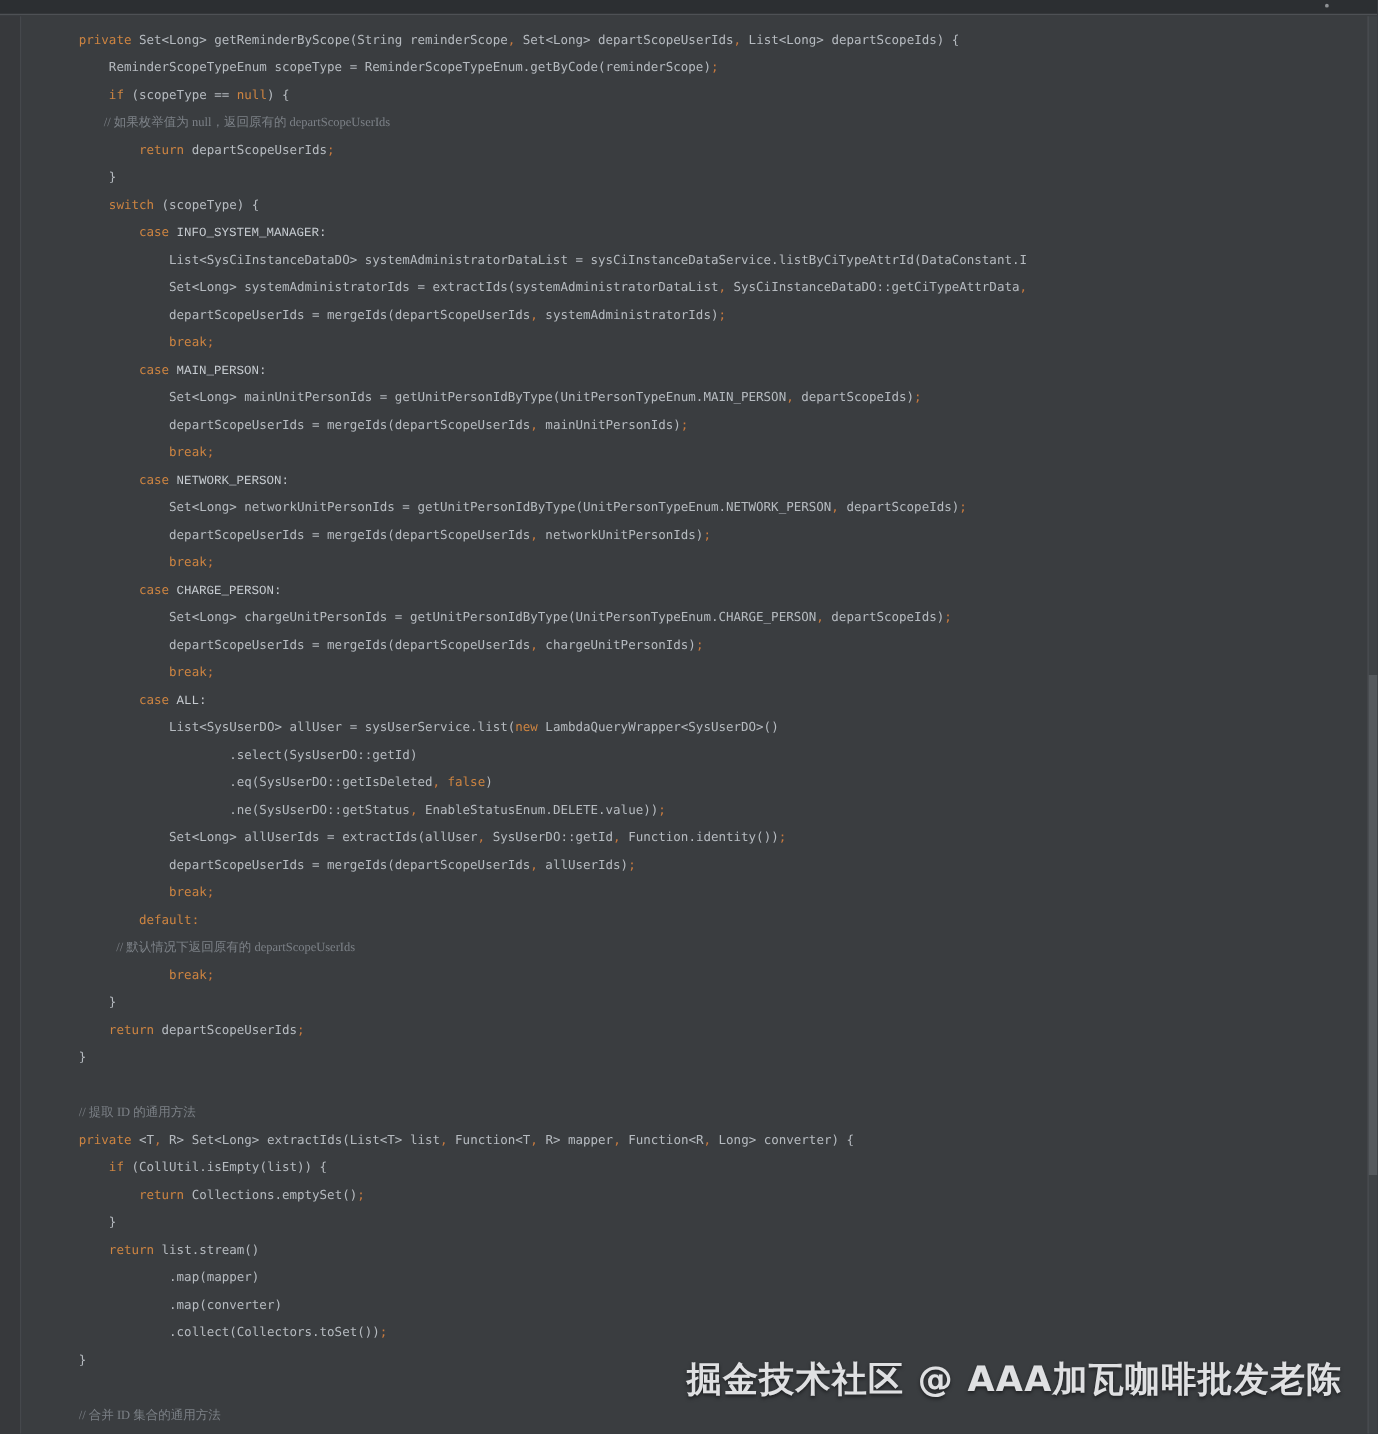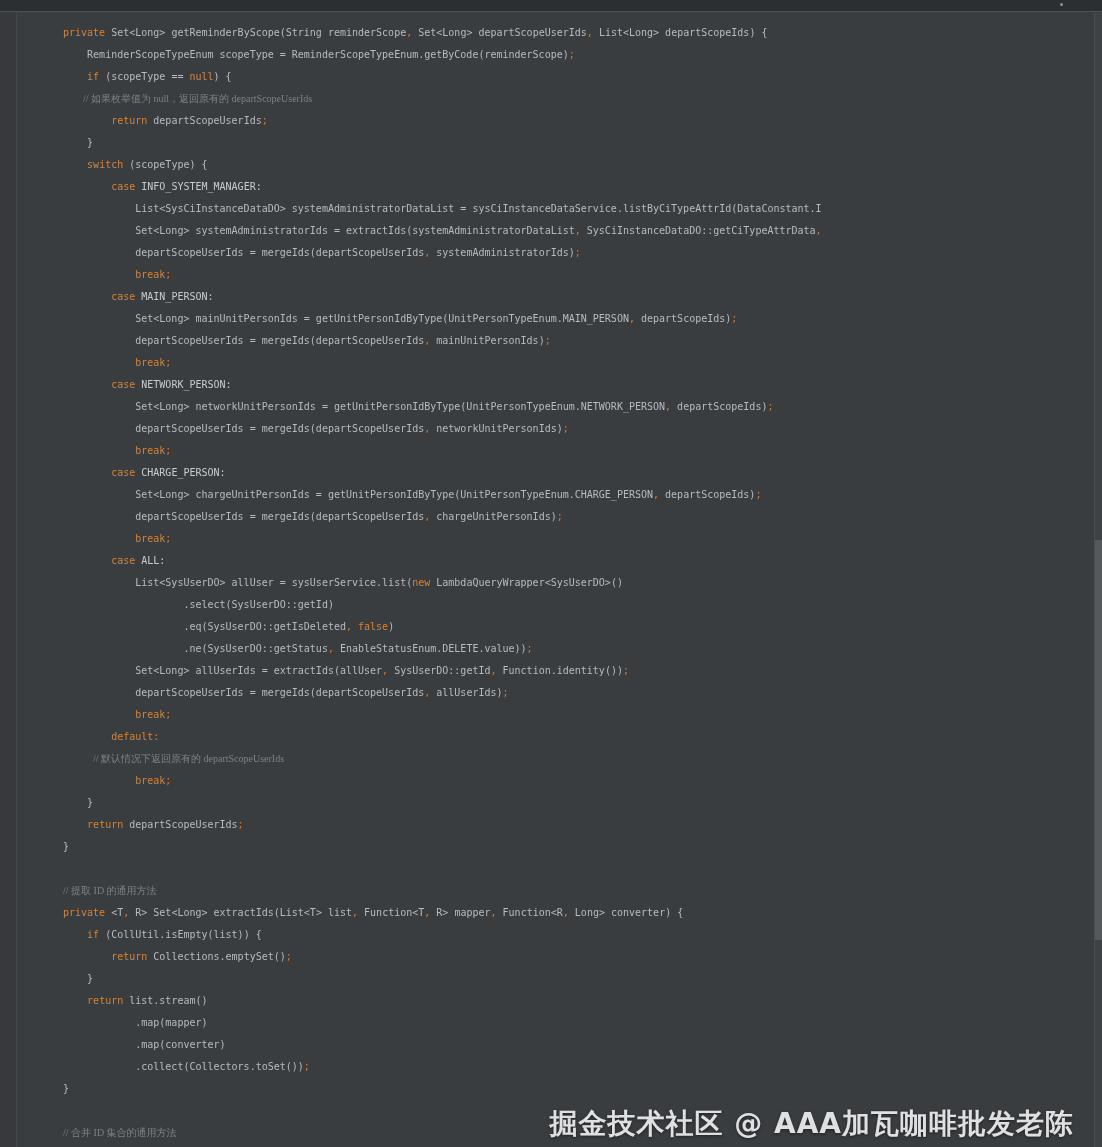--- a/index.html
+++ b/index.html
@@ -30,34 +30,34 @@
     font-size:10px; line-height:22px;
     white-space:pre; overflow:hidden;
     color:var(--text,#b6bbc0);
     z-index:1;
   }
   .line { min-height:22px; height:22px; }
   .tok-t { color:var(--text,#b6bbc0); }
   .tok-k { color:var(--keyword,#cd8441); }
   .tok-p { color:var(--punct,#c87a3e); }
   .tok-c { color:var(--comment,#7c8187);font-family:Liberation Serif, serif; }
-  .tok-e { color:var(--enumlabel,#c6cbd0); }
+  .tok-e { color:var(--enumlabel,#c6cbd0);font-family:Liberation Mono, monospace; }
   .scroll-track {
     position:absolute; top:13px; right:0; width:8px; height:1134px;
     background:var(--scroll-track,#3e4245);
     border-left:1px solid #4a4d51;
     z-index:6;
   }
   .scroll-thumb {
     position:absolute; right:0; width:7px;
     background:var(--scroll-thumb,#55595d);
     z-index:7;
   }
   .watermark {
-    position:absolute; right:28px; bottom:4px;
+    position:absolute; right:28px; bottom:24px;
     font-family:"DejaVu Sans","Liberation Sans",sans-serif;
     font-weight:bold; font-size:28px; letter-spacing:1px;
     color:var(--watermark,#dfe0e2);
     text-shadow:0 1px 3px rgba(0,0,0,0.5);
     z-index:10; white-space:nowrap;
   }
 </style>
 </head>
 <body>
 

